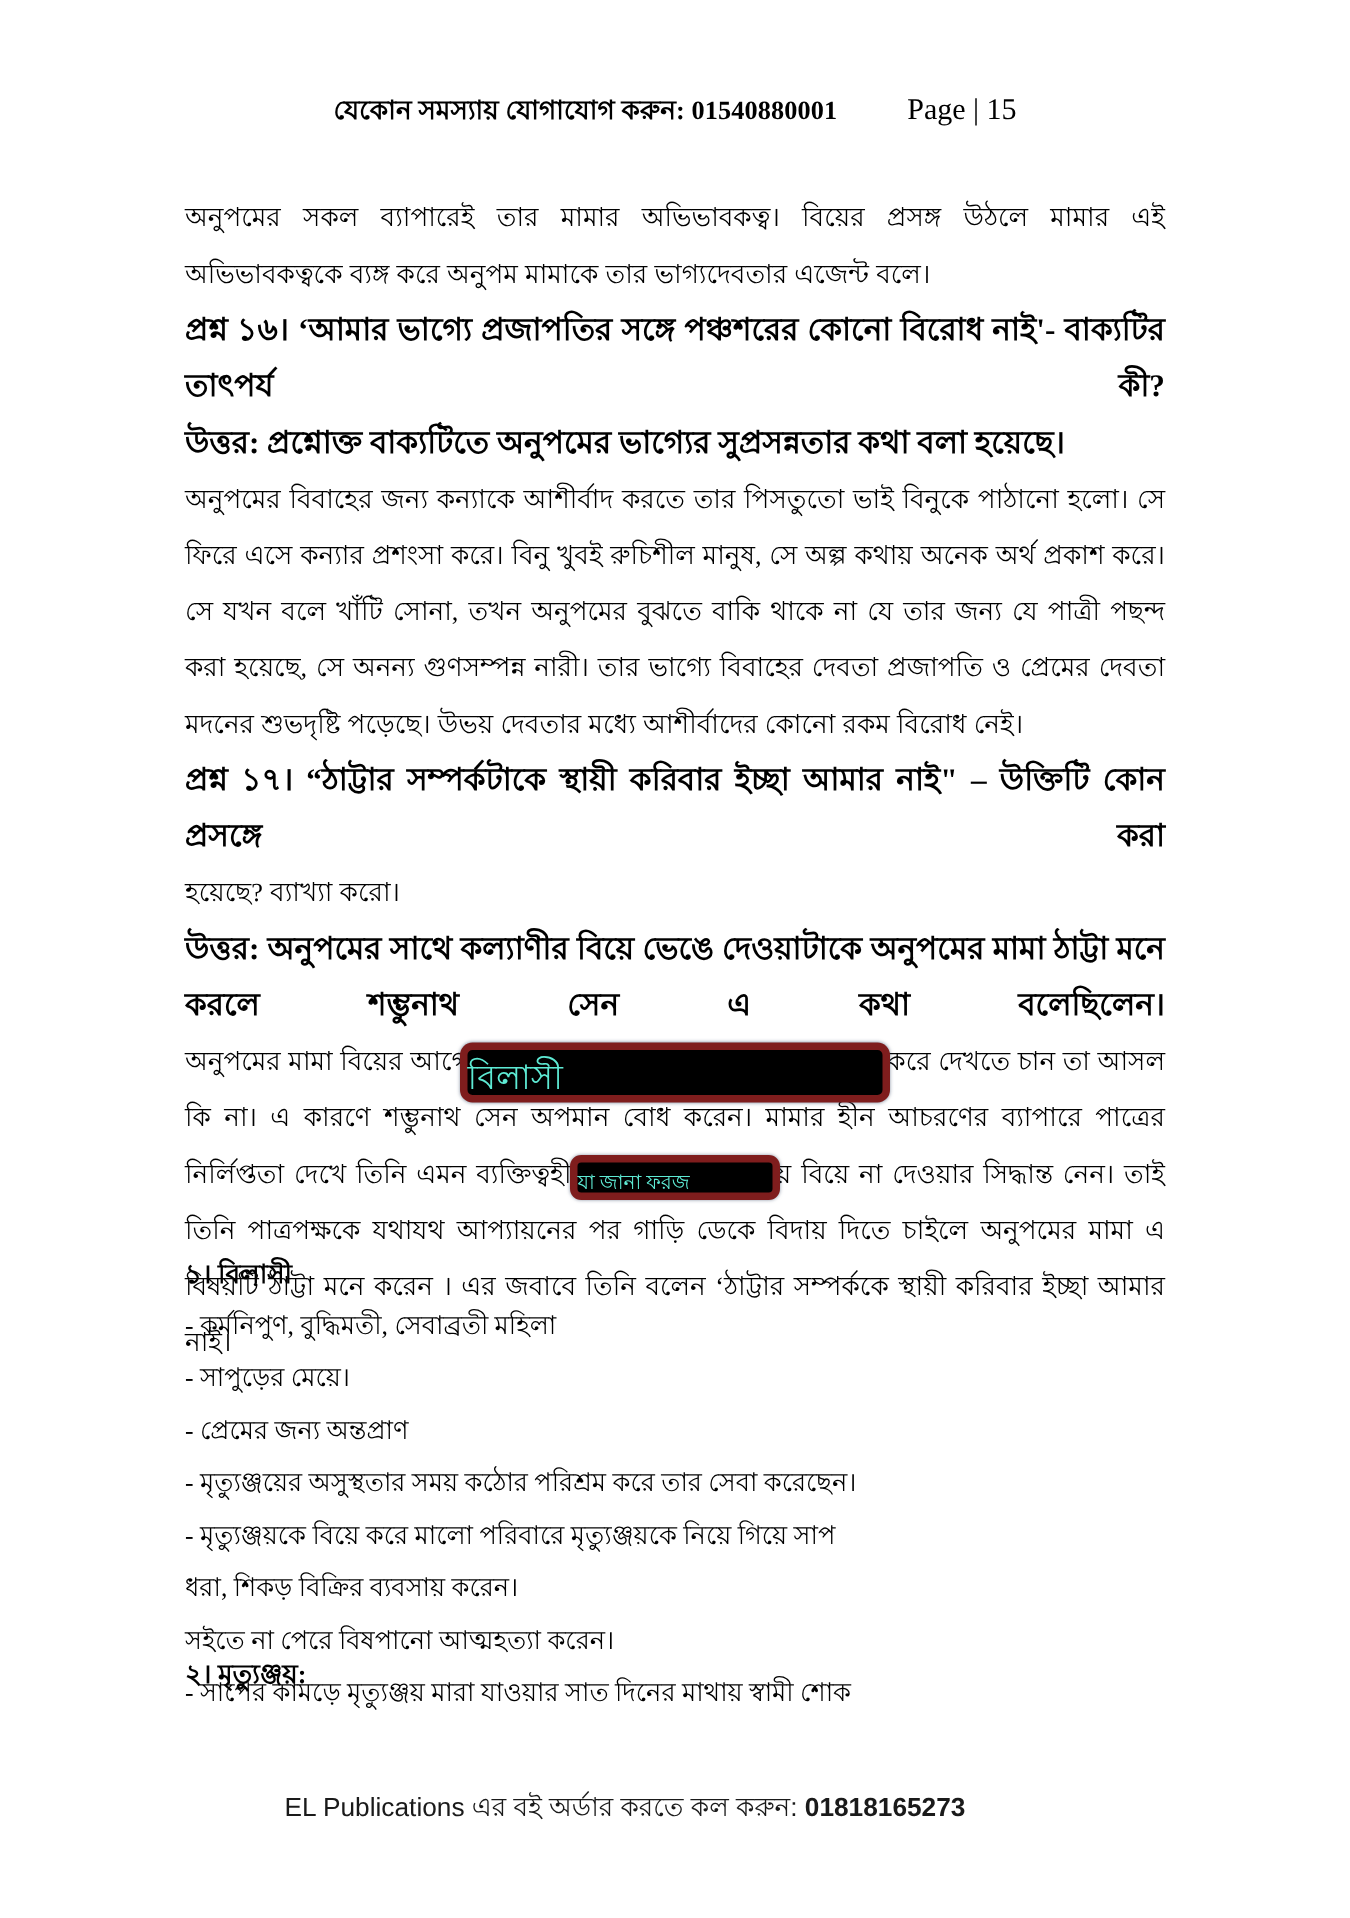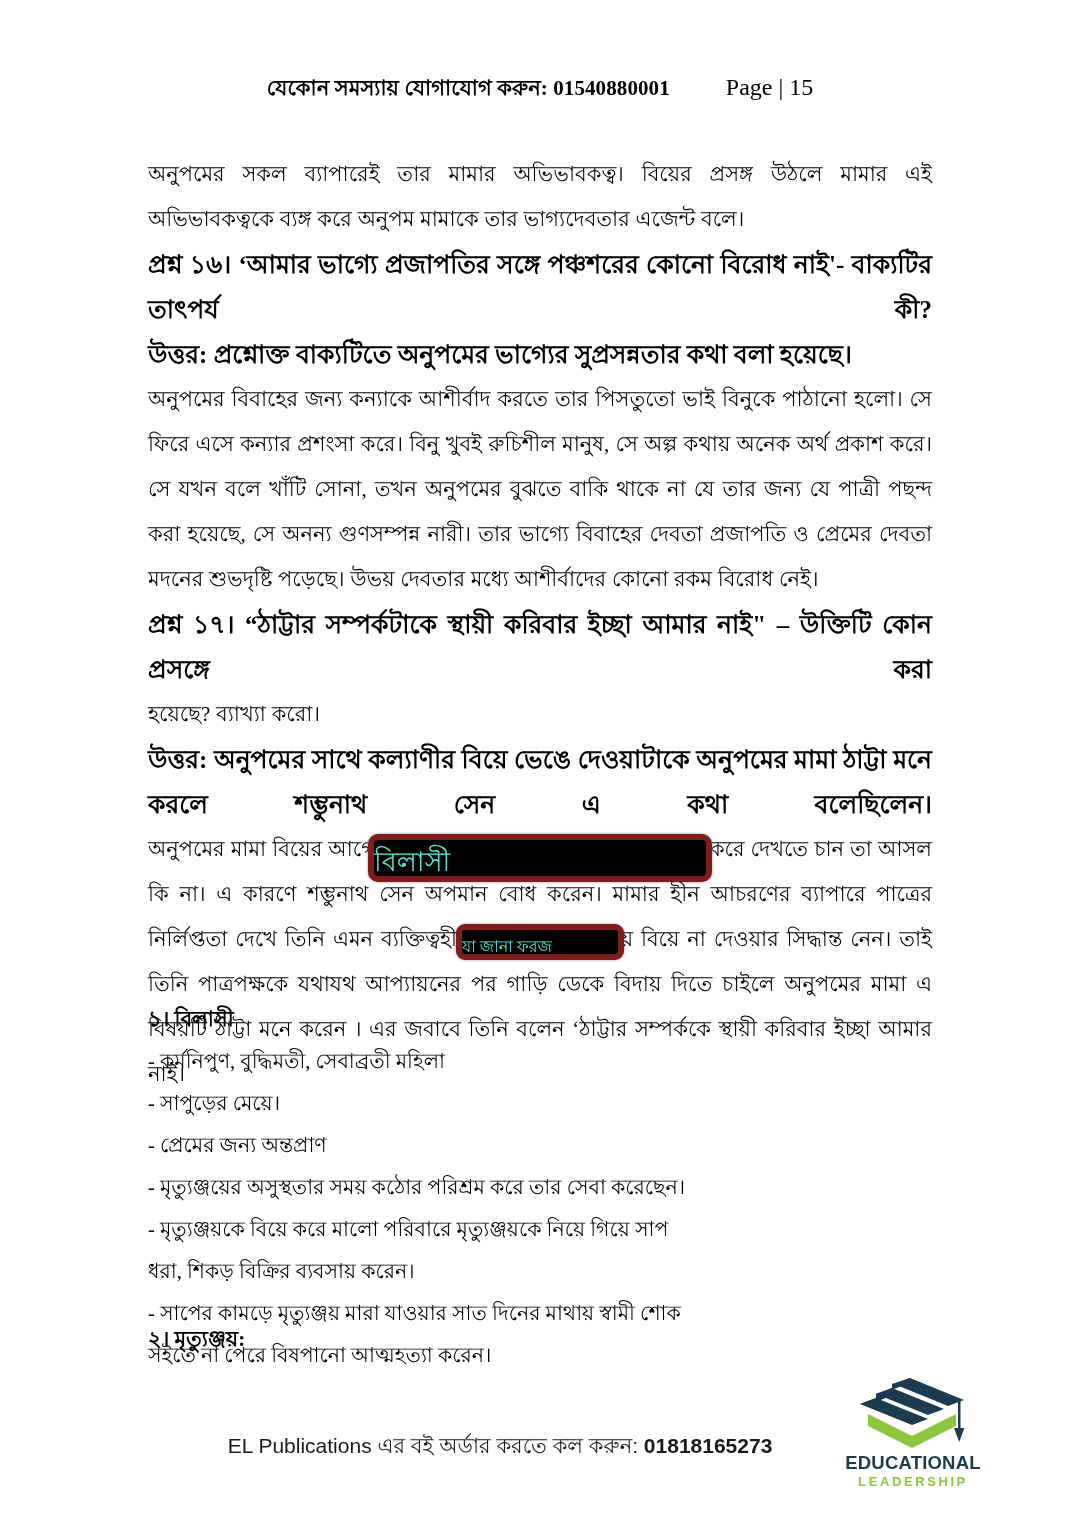--- a/index.html
+++ b/index.html
@@ -242,46 +242,26 @@
   </div>
 
   <div class="listblock">
     <p class="list-heading">১। বিলাসী</p>
     <p class="list-item">- কর্মনিপুণ, বুদ্ধিমতী, সেবাব্রতী মহিলা</p>
     <p class="list-item">- সাপুড়ের মেয়ে।</p>
     <p class="list-item">- প্রেমের জন্য অন্তপ্রাণ</p>
     <p class="list-item">- মৃত্যুঞ্জয়ের অসুস্থতার সময় কঠোর পরিশ্রম করে তার সেবা করেছেন।</p>
     <p class="list-item">- মৃত্যুঞ্জয়কে বিয়ে করে মালো পরিবারে মৃত্যুঞ্জয়কে নিয়ে গিয়ে সাপ</p>
     <p class="list-item">ধরা, শিকড় বিক্রির ব্যবসায় করেন।</p>
+    <p class="list-item">সইতে না পেরে বিষপানো আত্মহত্যা করেন।</p>
     <p class="list-item">- সাপের কামড়ে মৃত্যুঞ্জয় মারা যাওয়ার সাত দিনের মাথায় স্বামী শোক</p>
-    <p class="list-item">সইতে না পেরে বিষপানো আত্মহত্যা করেন।</p>
   </div>
 
   <p class="list-heading-2">২। মৃত্যুঞ্জয়:</p>
 
   <div class="footer">
     <div class="footer-text">
       <span>EL Publications এর বই অর্ডার করতে কল করুন: </span><span class="phone">01818165273</span>
     </div>
   </div>
 
-  <div class="logo">
-    <div class="logo-mark">
-      <svg width="120" height="76" viewBox="0 0 120 76" xmlns="http://www.w3.org/2000/svg">
-
-        <path d="M16 40 L60 62 L104 40 L104 52 L60 74 L16 52 Z" fill="#8dc63f"></path>
-
-        <path d="M58 4 L112 26 L96 32 L42 10 Z" fill="#1d3b4f"></path>
-        <path d="M40 14 L92 35 L76 41 L24 20 Z" fill="#1d3b4f"></path>
-        <path d="M24 24 L76 45 L60 51 L8 30 Z" fill="#1d3b4f"></path>
-        <path d="M8 30 L24 24 L24 20 L40 14 L40 10 L58 4 L58 9 L42 15 L42 21 L26 27 L26 32 Z" fill="#1d3b4f"></path>
-
-        <rect x="106" y="26" width="2.5" height="32" fill="#1d3b4f"></rect>
-        <path d="M107.2 68 L102 54 L112.4 54 Z" fill="#1d3b4f"></path>
-      </svg>
-    </div>
-    <div class="logo-text">
-      <div class="logo-line1">EDUCATIONAL</div>
-      <div class="logo-line2">LEADERSHIP</div>
-    </div>
-  </div>
 
 </div>
 
 </body></html>

